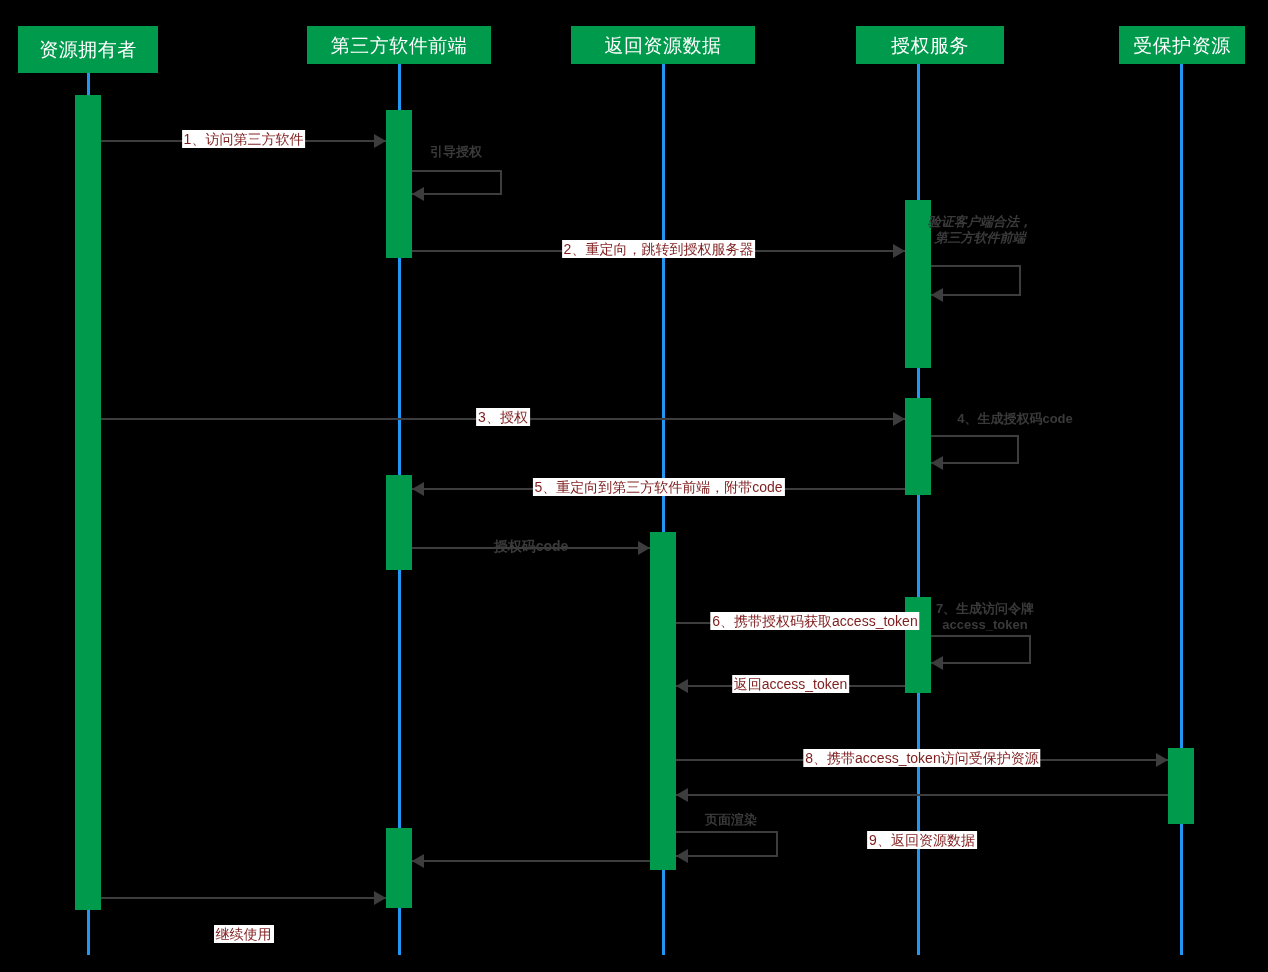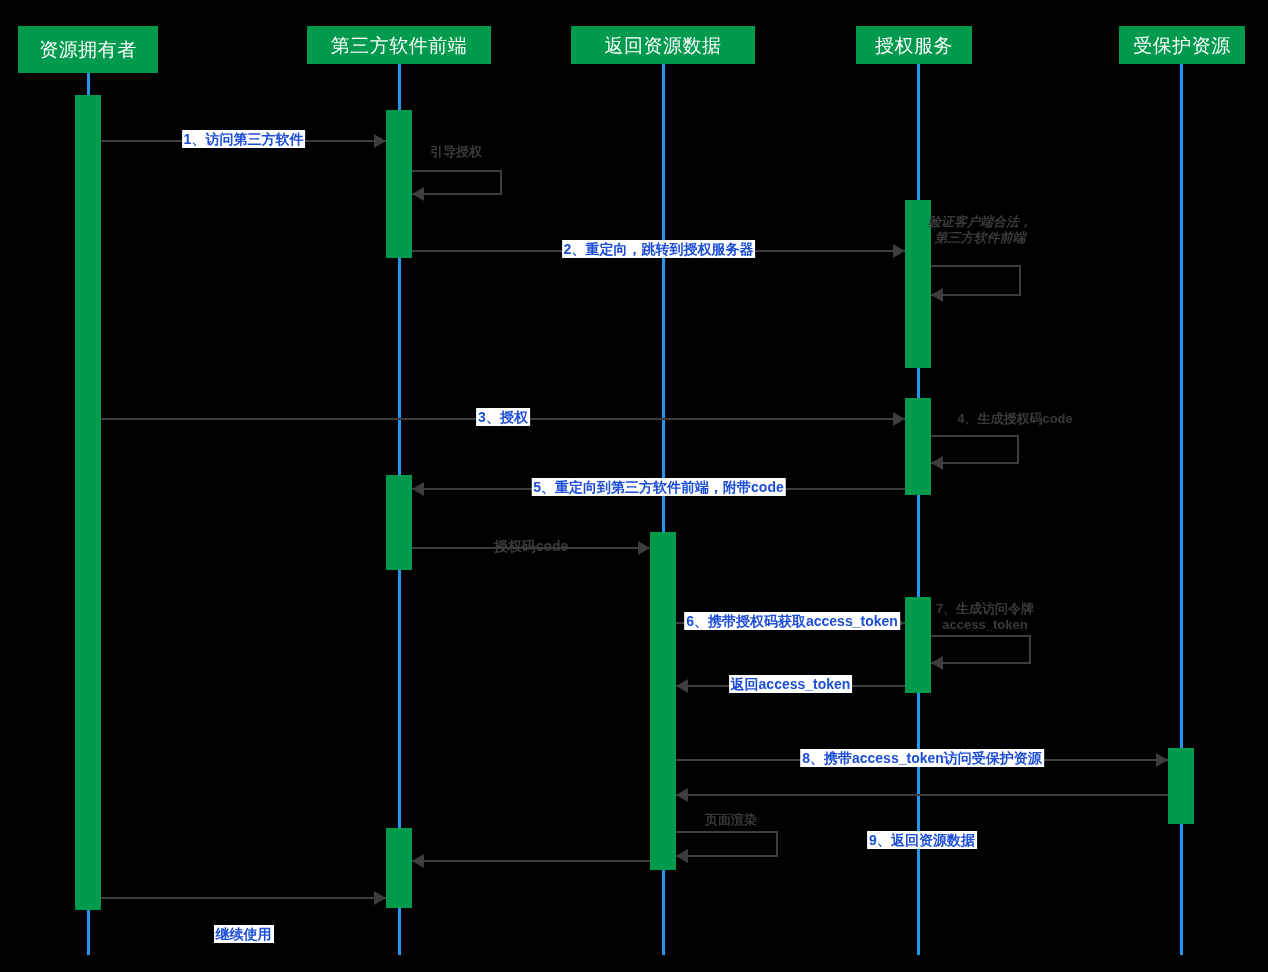--- a/index.html
+++ b/index.html
@@ -64,23 +64,23 @@
   }
   .msg-arrow.right {
     border-left: 12px solid #3d3d3d;
   }
   .msg-arrow.left {
     border-right: 12px solid #3d3d3d;
   }
   .msg-label {
     position: absolute;
     background: #ffffff;
-    color: #1d4ed8;
+    color: #7f1d1d;
     font-size: 14px;
-    font-weight: bold;
+    font-weight: normal;
     line-height: 18px;
     white-space: nowrap;
     padding: 0 2px;
     transform: translateX(-50%);
   }
   .msg-label.dim {
     background: transparent;
     color: #3a3a3a;
     font-weight: bold;
   }
@@ -183,21 +183,21 @@
       <div class="msg-arrow right" style="top: 412px; left: 893px;"></div>
       <div class="msg-label" style="left: 503px; top: 408px;">3、授权</div>
       <div class="msg-line" style="left: 412px; top: 488px; width: 493px;"></div>
       <div class="msg-arrow left" style="top: 482px; left: 412px;"></div>
       <div class="msg-label" style="left: 658.5px; top: 478px;">5、重定向到第三方软件前端，附带code</div>
       <div class="msg-line" style="left: 412px; top: 547px; width: 238px;"></div>
       <div class="msg-arrow right" style="top: 541px; left: 638px;"></div>
       <div class="msg-label dim" style="left: 531px; top: 537px;">授权码code</div>
       <div class="msg-line" style="left: 676px; top: 622px; width: 229px;"></div>
       <div class="msg-arrow right" style="top: 616px; left: 893px;"></div>
-      <div class="msg-label" style="left: 792px; top: 612px;">6、携带授权码获取access_token</div>
+      <div class="msg-label" style="left: 815px; top: 612px;">6、携带授权码获取access_token</div>
       <div class="msg-line" style="left: 676px; top: 685px; width: 229px;"></div>
       <div class="msg-arrow left" style="top: 679px; left: 676px;"></div>
       <div class="msg-label" style="left: 790.5px; top: 675px;">返回access_token</div>
       <div class="msg-line" style="left: 676px; top: 759px; width: 492px;"></div>
       <div class="msg-arrow right" style="top: 753px; left: 1156px;"></div>
       <div class="msg-label" style="left: 922px; top: 749px;">8、携带access_token访问受保护资源</div>
       <div class="msg-line" style="left: 676px; top: 794px; width: 492px;"></div>
       <div class="msg-arrow left" style="top: 788px; left: 676px;"></div>
       <div class="msg-label" style="left: 922px; top: 784px; margin-top: 47px;">9、返回资源数据</div>
       <div class="msg-line" style="left: 412px; top: 860px; width: 238px;"></div>
@@ -210,21 +210,21 @@
   <div id="participants-layer">
       <div class="participant-box" style="left: 18px; top: 26px; width: 140px; height: 47px;">
         <span>资源拥有者</span>
       </div>
       <div class="participant-box" style="left: 307px; top: 26px; width: 184px; height: 38px;">
         <span>第三方软件前端</span>
       </div>
       <div class="participant-box" style="left: 571px; top: 26px; width: 184px; height: 38px;">
         <span>返回资源数据</span>
       </div>
-      <div class="participant-box" style="left: 856px; top: 26px; width: 116px; height: 38px;">
+      <div class="participant-box" style="left: 856px; top: 26px; width: 148px; height: 38px;">
         <span>授权服务</span>
       </div>
       <div class="participant-box" style="left: 1119px; top: 26px; width: 126px; height: 38px;">
         <span>受保护资源</span>
       </div>
     </div>
 
 </div>
 
 </body></html>

